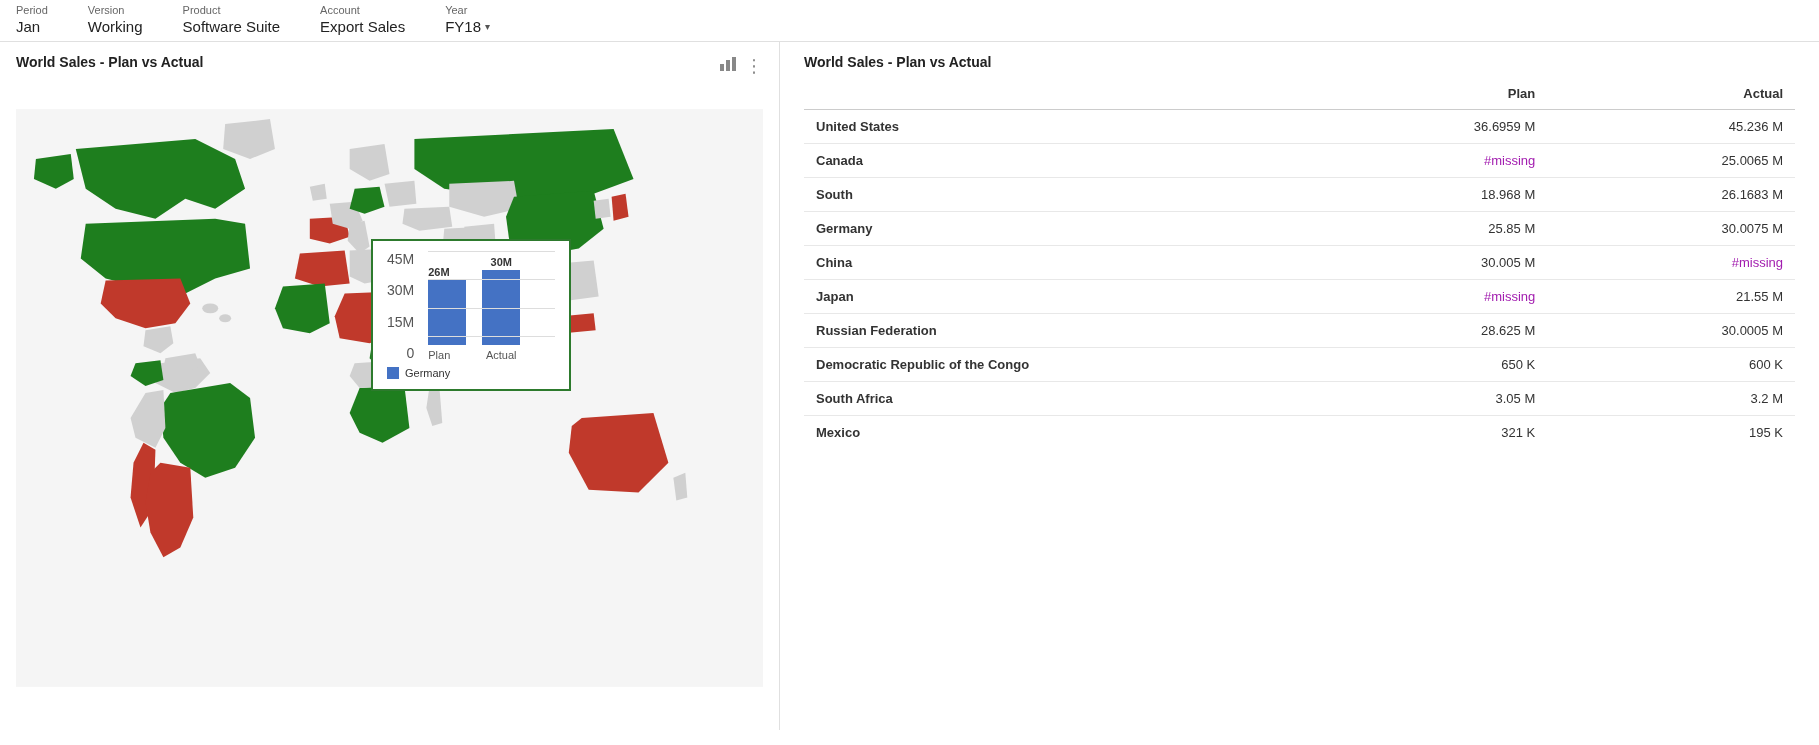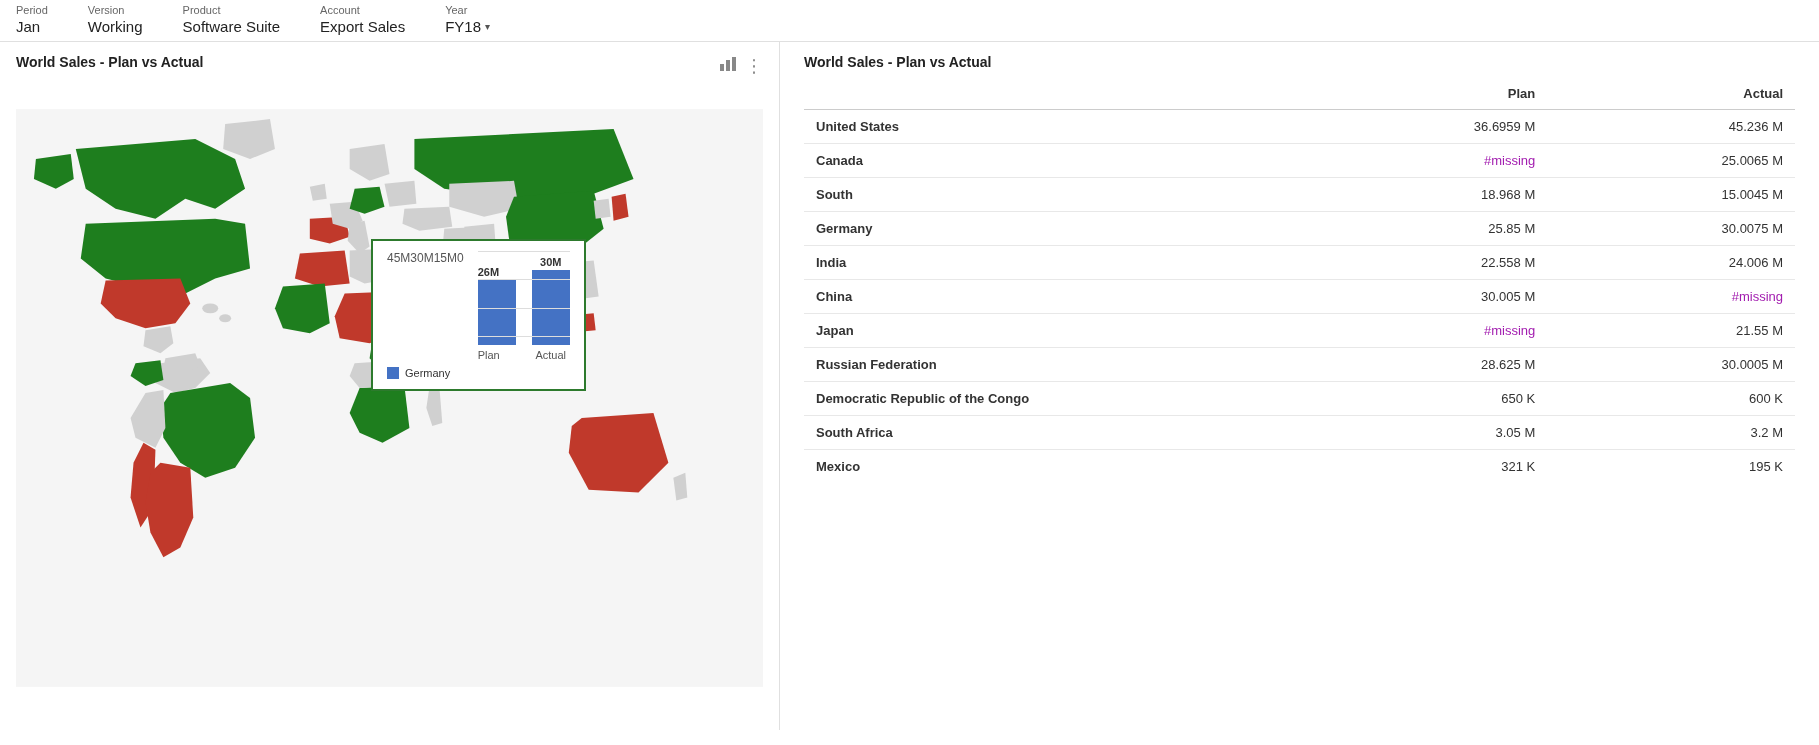--- a/index.html
+++ b/index.html
@@ -296,21 +296,21 @@
         <path d="M660,370 L672,365 L674,390 L663,393 Z" fill="#d0d0d0"></path>
 
         <path d="M210,15 L255,10 L260,40 L235,50 L208,40 Z" fill="#d0d0d0"></path>
 
       </svg>
 
       
       <div class="map-tooltip">
         <div style="display:flex; gap:10px; align-items:flex-end; margin-bottom:4px;">
 
-          <div style="display:flex; flex-direction:row; justify-content:space-between; height:110px; font-size:12px; color:#555; text-align:right; padding-right:4px;">
+          <div style="display:flex; flex-direction:column; justify-content:space-between; height:110px; font-size:14px; color:#555; text-align:right; padding-right:4px;">
             <span>45M</span>
             <span>30M</span>
             <span>15M</span>
             <span>0</span>
           </div>
 
           <div style="position:relative; flex:1;">
 
             <div style="position:absolute; top:0; left:0; right:0; bottom:24px; display:flex; flex-direction:column; justify-content:space-between; pointer-events:none;">
               <div style="border-top:1px solid #ddd; width:100%;"></div>
@@ -360,33 +360,28 @@
             <td>45.236 M</td>
           </tr>
           <tr>
             <td>Canada</td>
             <td><span class="missing">#missing</span></td>
             <td>25.0065 M</td>
           </tr>
           <tr>
             <td>South</td>
             <td>18.968 M</td>
-            <td>15.0045 M</td>
+            <td>26.1683 M</td>
           </tr>
           <tr>
             <td>Germany</td>
             <td>25.85 M</td>
             <td>30.0075 M</td>
           </tr>
           <tr>
-            <td>India</td>
-            <td>22.558 M</td>
-            <td>24.006 M</td>
-          </tr>
-          <tr>
             <td>China</td>
             <td>30.005 M</td>
             <td><span class="missing">#missing</span></td>
           </tr>
           <tr>
             <td>Japan</td>
             <td><span class="missing">#missing</span></td>
             <td>21.55 M</td>
           </tr>
           <tr>

